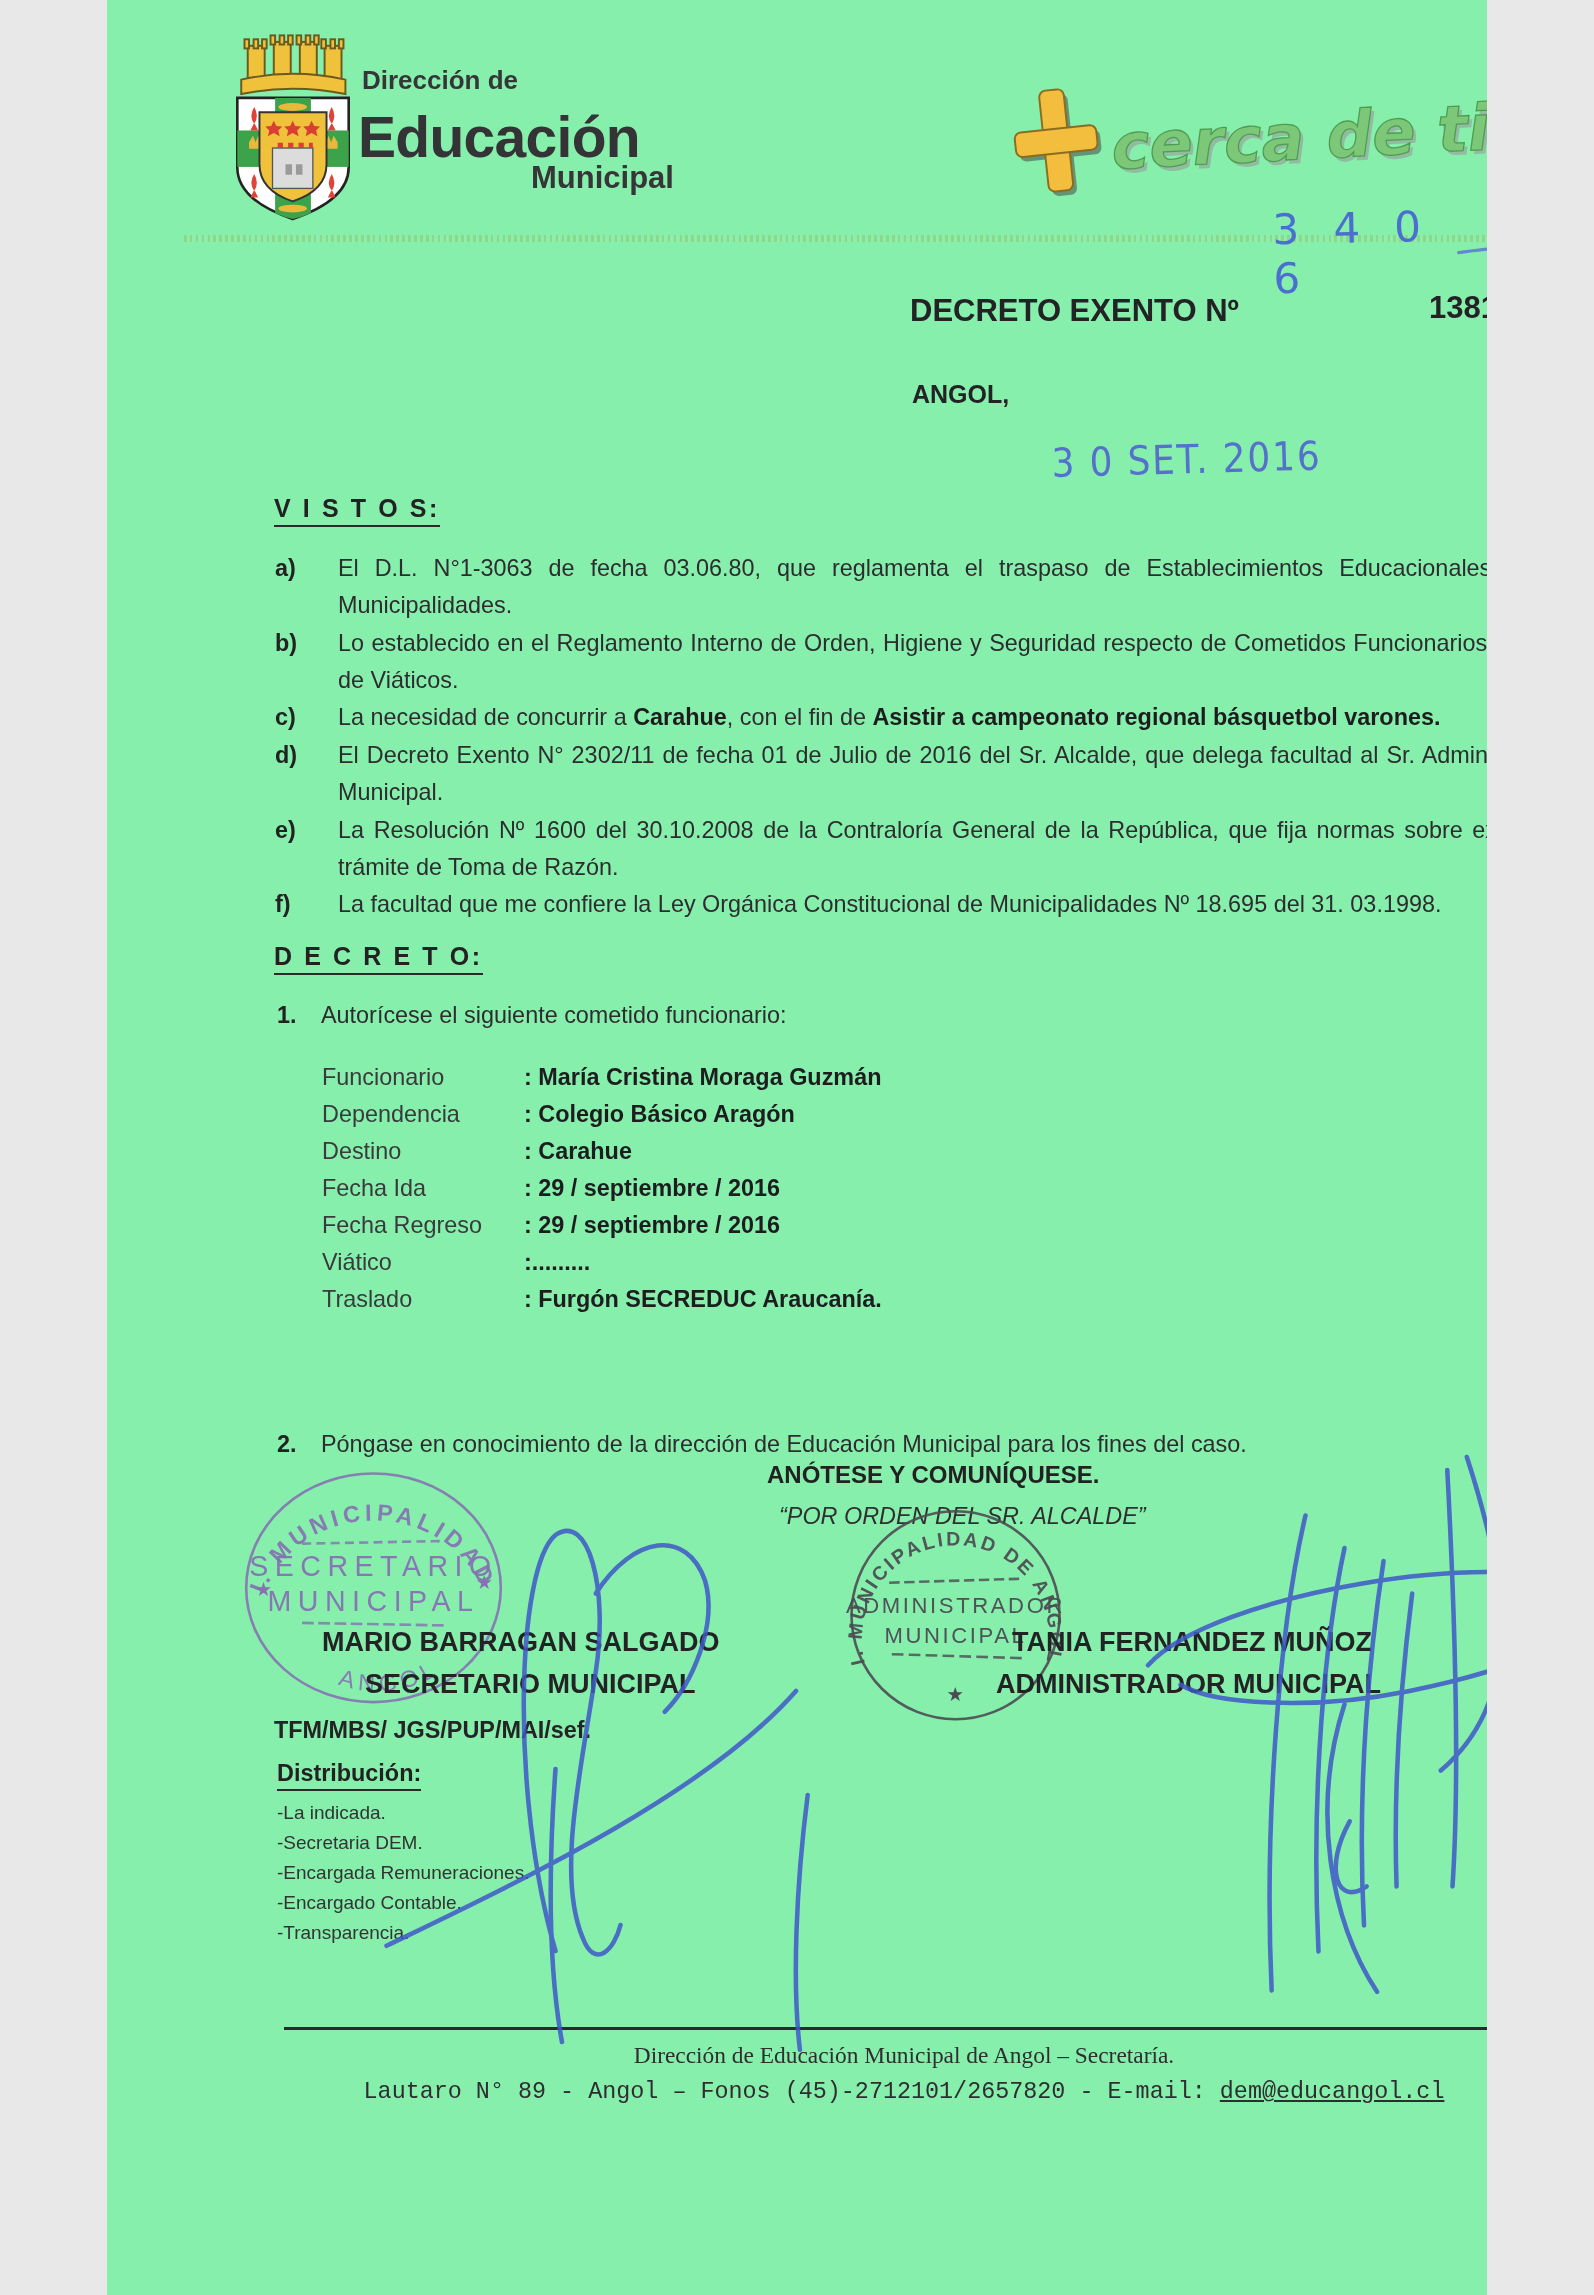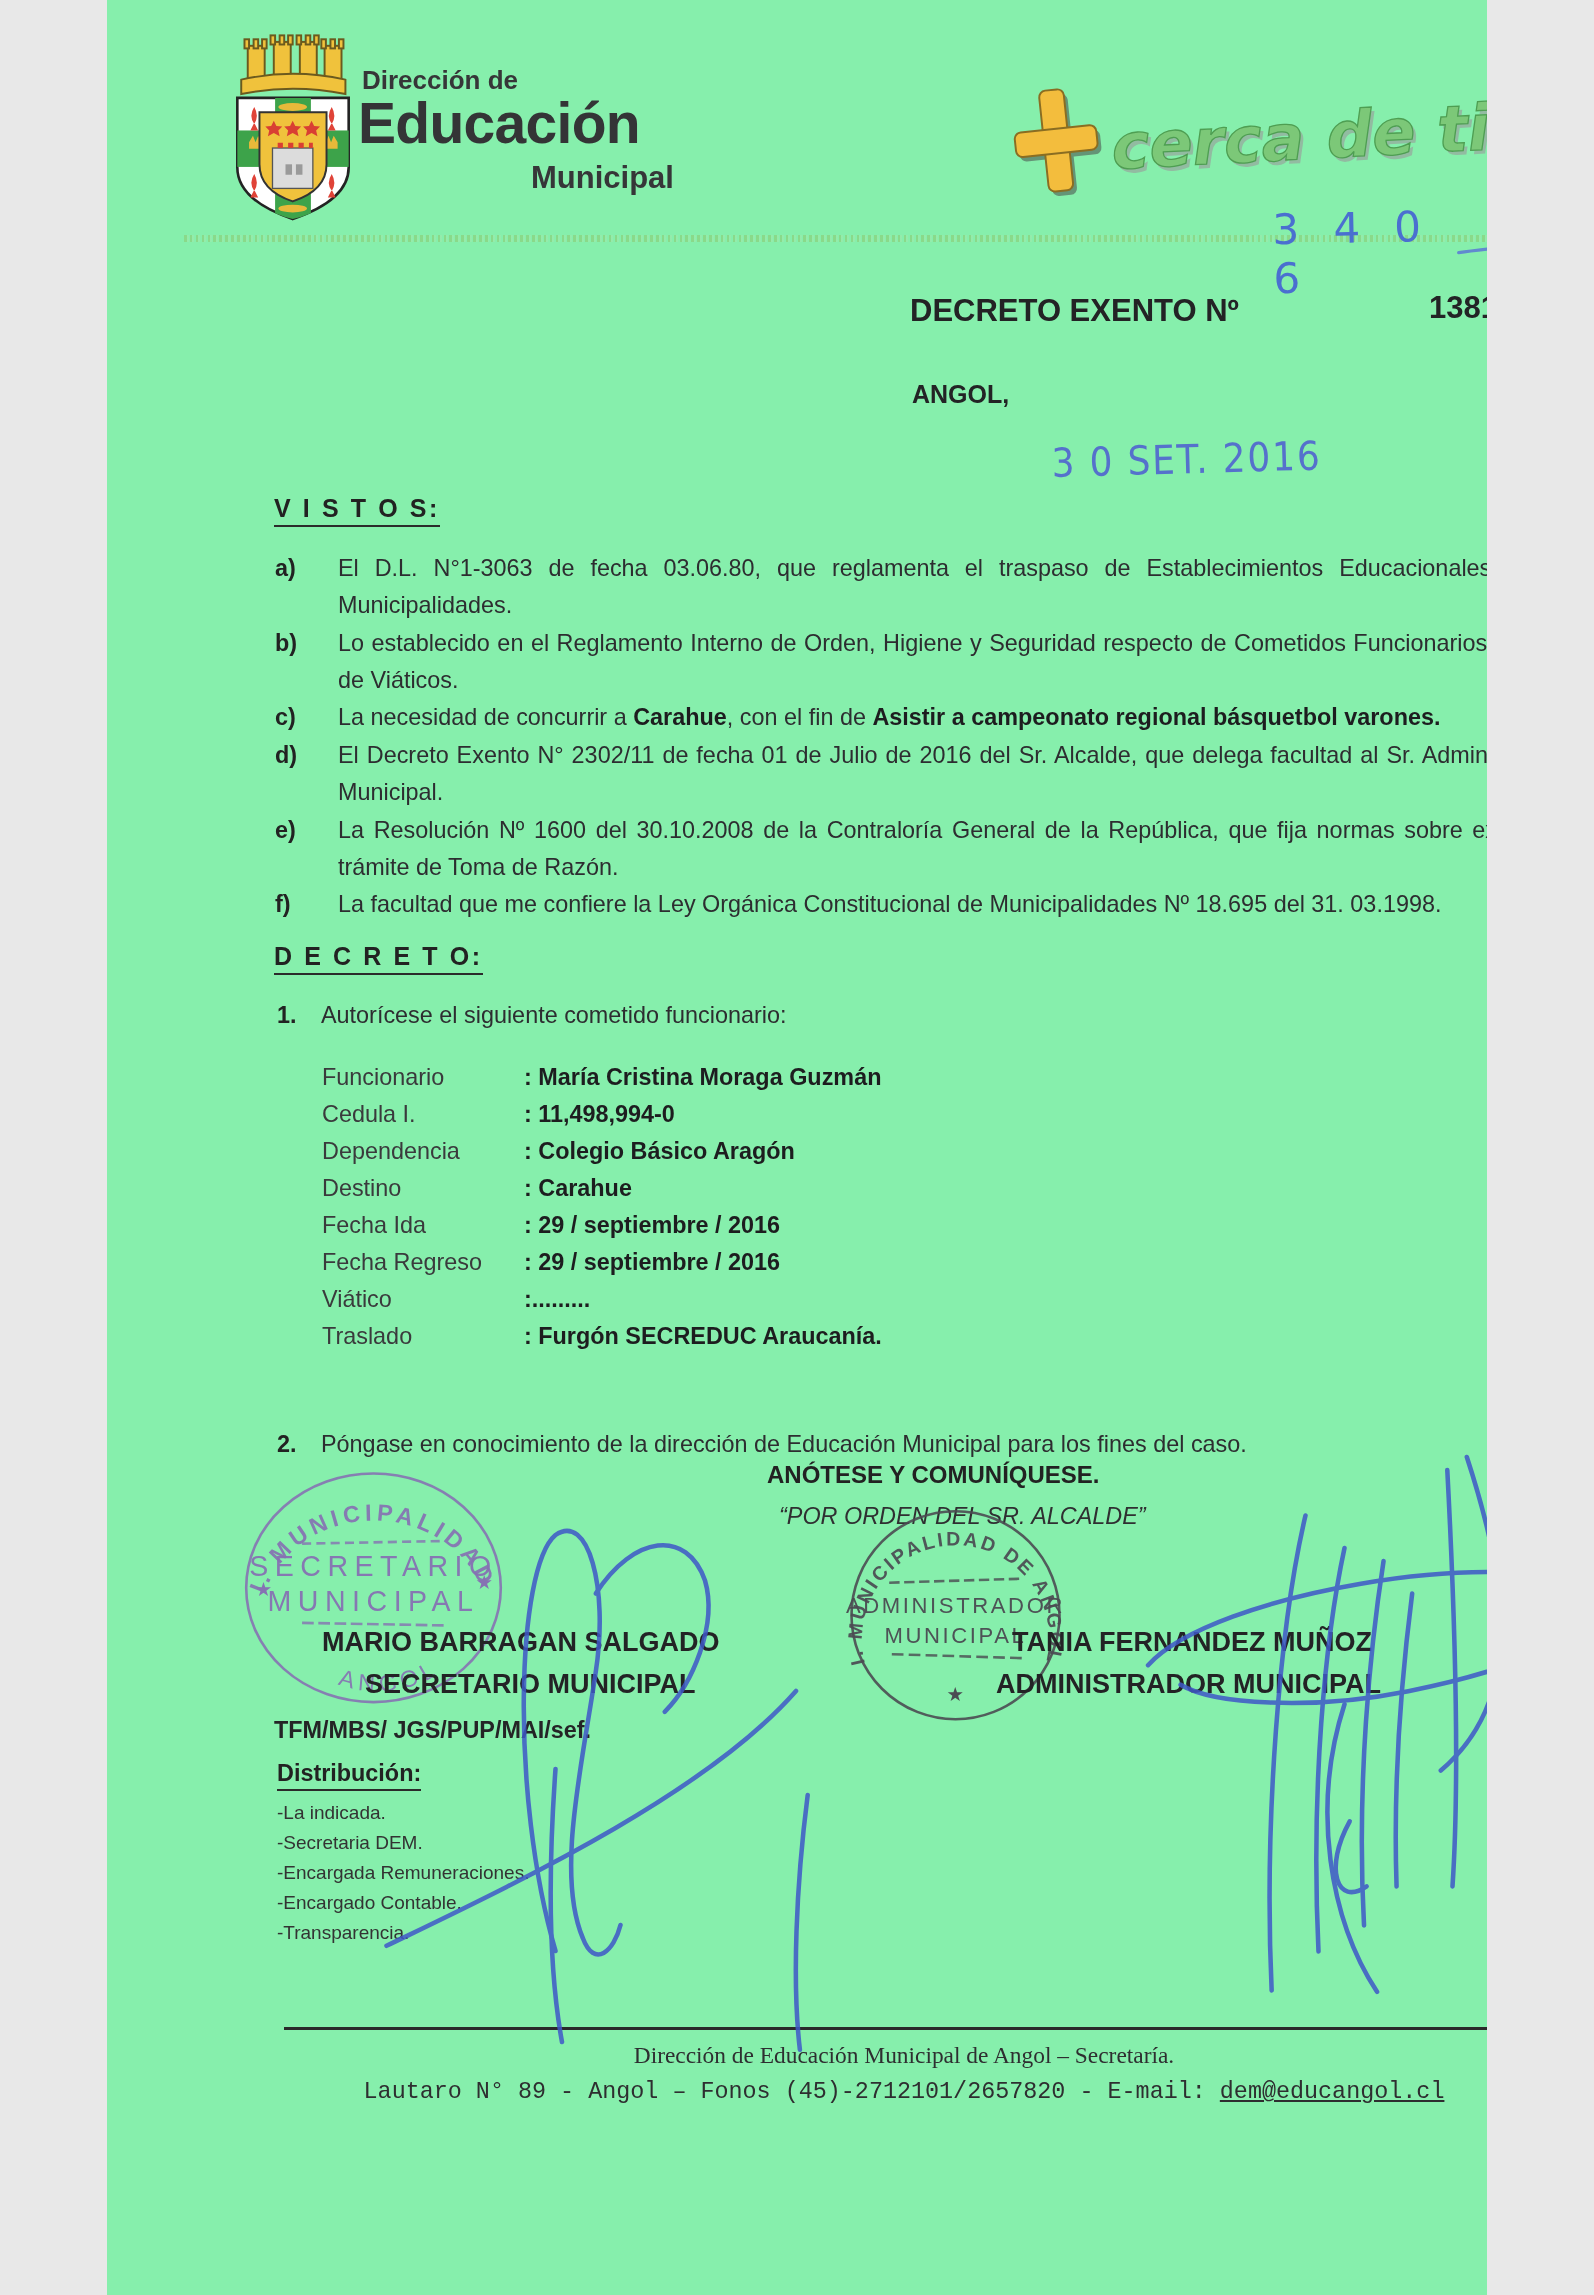--- a/index.html
+++ b/index.html
@@ -5,21 +5,21 @@
   html,body{margin:0;padding:0;background:#e8e8e8;}
   .page{
     position:relative;width:1380px;height:2295px;background:#86efac;
     font-family:"Liberation Sans",sans-serif;color:#2d2d30;overflow:hidden;
     margin:0 auto;
   }
   .abs{position:absolute;}
   .b{font-weight:bold;color:#1d1d1f;}
   
   .org1{left:255px;top:65px;font-size:26px;font-weight:bold;color:#363638;}
-  .org2{left:251px;top:90px;font-size:57px;font-weight:bold;color:#343436;letter-spacing:-0.7px;}
+  .org2{left:251px;top:104px;font-size:57px;font-weight:bold;color:#343436;letter-spacing:-0.7px;}
   .org3{left:424px;top:160px;font-size:31px;font-weight:bold;color:#363638;}
   .green-band{left:77px;top:235px;width:1490px;height:7.2px;
     background:repeating-linear-gradient(90deg,rgba(140,200,110,.55) 0 2.6px,rgba(190,225,170,.25) 2.6px 4.6px,rgba(255,255,255,0) 4.6px 5.9px);
   }
   .stamp-number{left:1166px;top:203px;font-size:42px;color:#4a6fd0;letter-spacing:10.4px;transform:rotate(-1.2deg);font-family:"DejaVu Sans",sans-serif;}
   
   .decree-label{left:803px;top:293px;font-size:31px;font-weight:bold;color:#232325;}
   .decree-number{left:1322px;top:290px;font-size:31px;font-weight:bold;color:#232325;}
   .city{left:805px;top:380px;font-size:25px;font-weight:bold;color:#232325;}
   .date-stamp{left:944px;top:440px;font-size:40px;color:#5571cc;letter-spacing:2px;
@@ -189,24 +189,20 @@
     <span class="ord">1.</span>
     <span class="ord-text">Autorícese  el siguiente cometido funcionario:</span>
   </div>
 
   <div class="abs fields">
     <div class="f-row">
       <span class="f-label">Funcionario</span>
       <span class="f-value">: María Cristina Moraga Guzmán</span>
     </div>
     <div class="f-row">
-      <span class="f-label">Cedula I.</span>
-      <span class="f-value">: 11,498,994-0</span>
-    </div>
-    <div class="f-row">
       <span class="f-label">Dependencia</span>
       <span class="f-value">: Colegio Básico Aragón</span>
     </div>
     <div class="f-row">
       <span class="f-label">Destino</span>
       <span class="f-value">: Carahue</span>
     </div>
     <div class="f-row">
       <span class="f-label">Fecha Ida</span>
       <span class="f-value">: 29 / septiembre / 2016</span>

